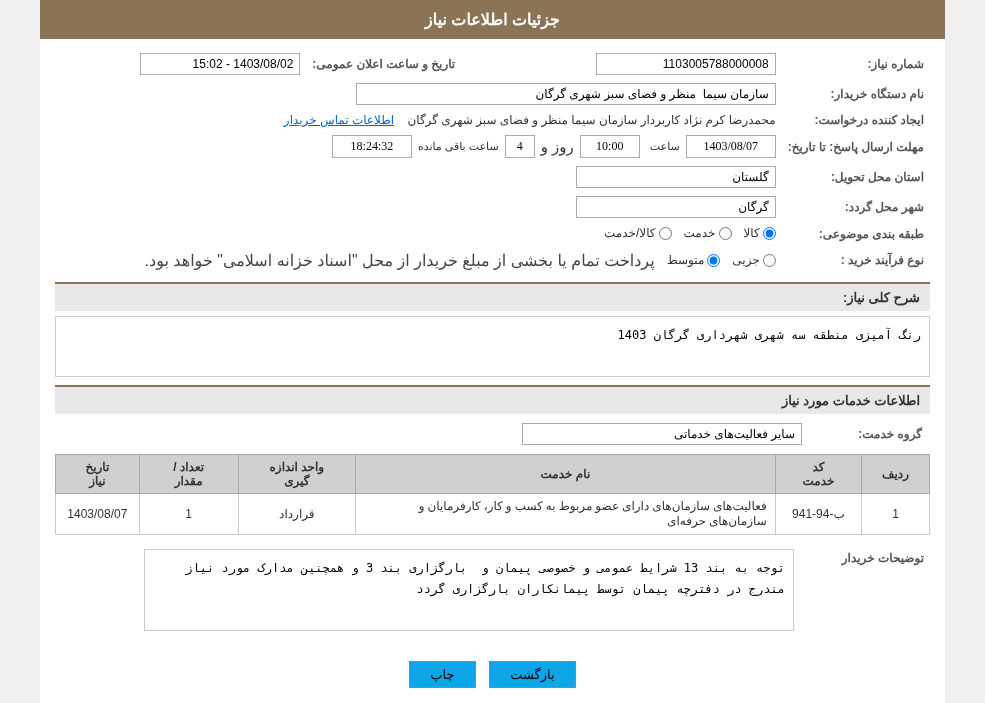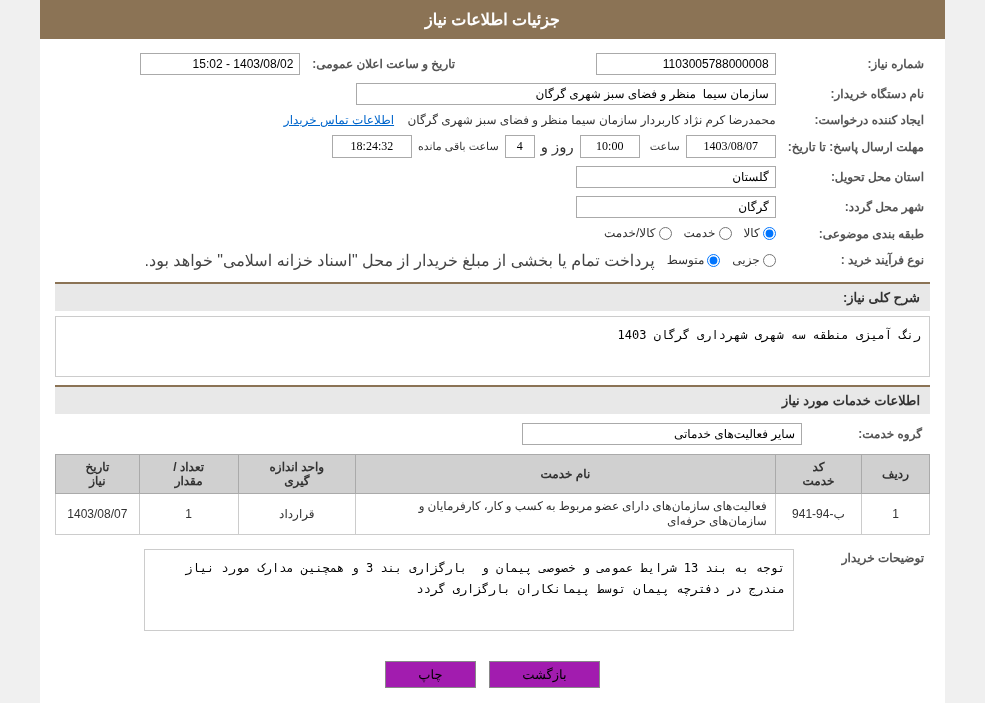--- a/index.html
+++ b/index.html
@@ -103,27 +103,27 @@
       direction: rtl;
       min-height: 60px;
       resize: none;
       width: 100%;
     }
     .buttons-row {
       text-align: center;
       padding: 15px 0;
     }
     .btn {
-      padding: 5px 32px;
+      padding: 5px 20px;
       margin: 0 5px;
       cursor: pointer;
       font-family: Tahoma, Arial, sans-serif;
       font-size: 13px;
       border: 1px solid #888;
-      background: #a21caf;
+      background: #0ea5e9;
     }
     .radio-group { display: inline-flex; gap: 12px; align-items: center; }
     .radio-item { display: flex; align-items: center; gap: 3px; justify-content: flex-end; }
     .date-time-row {
       display: flex;
       align-items: center;
       gap: 6px;
     }
     .small-input {
       border: 1px solid #aaa;

